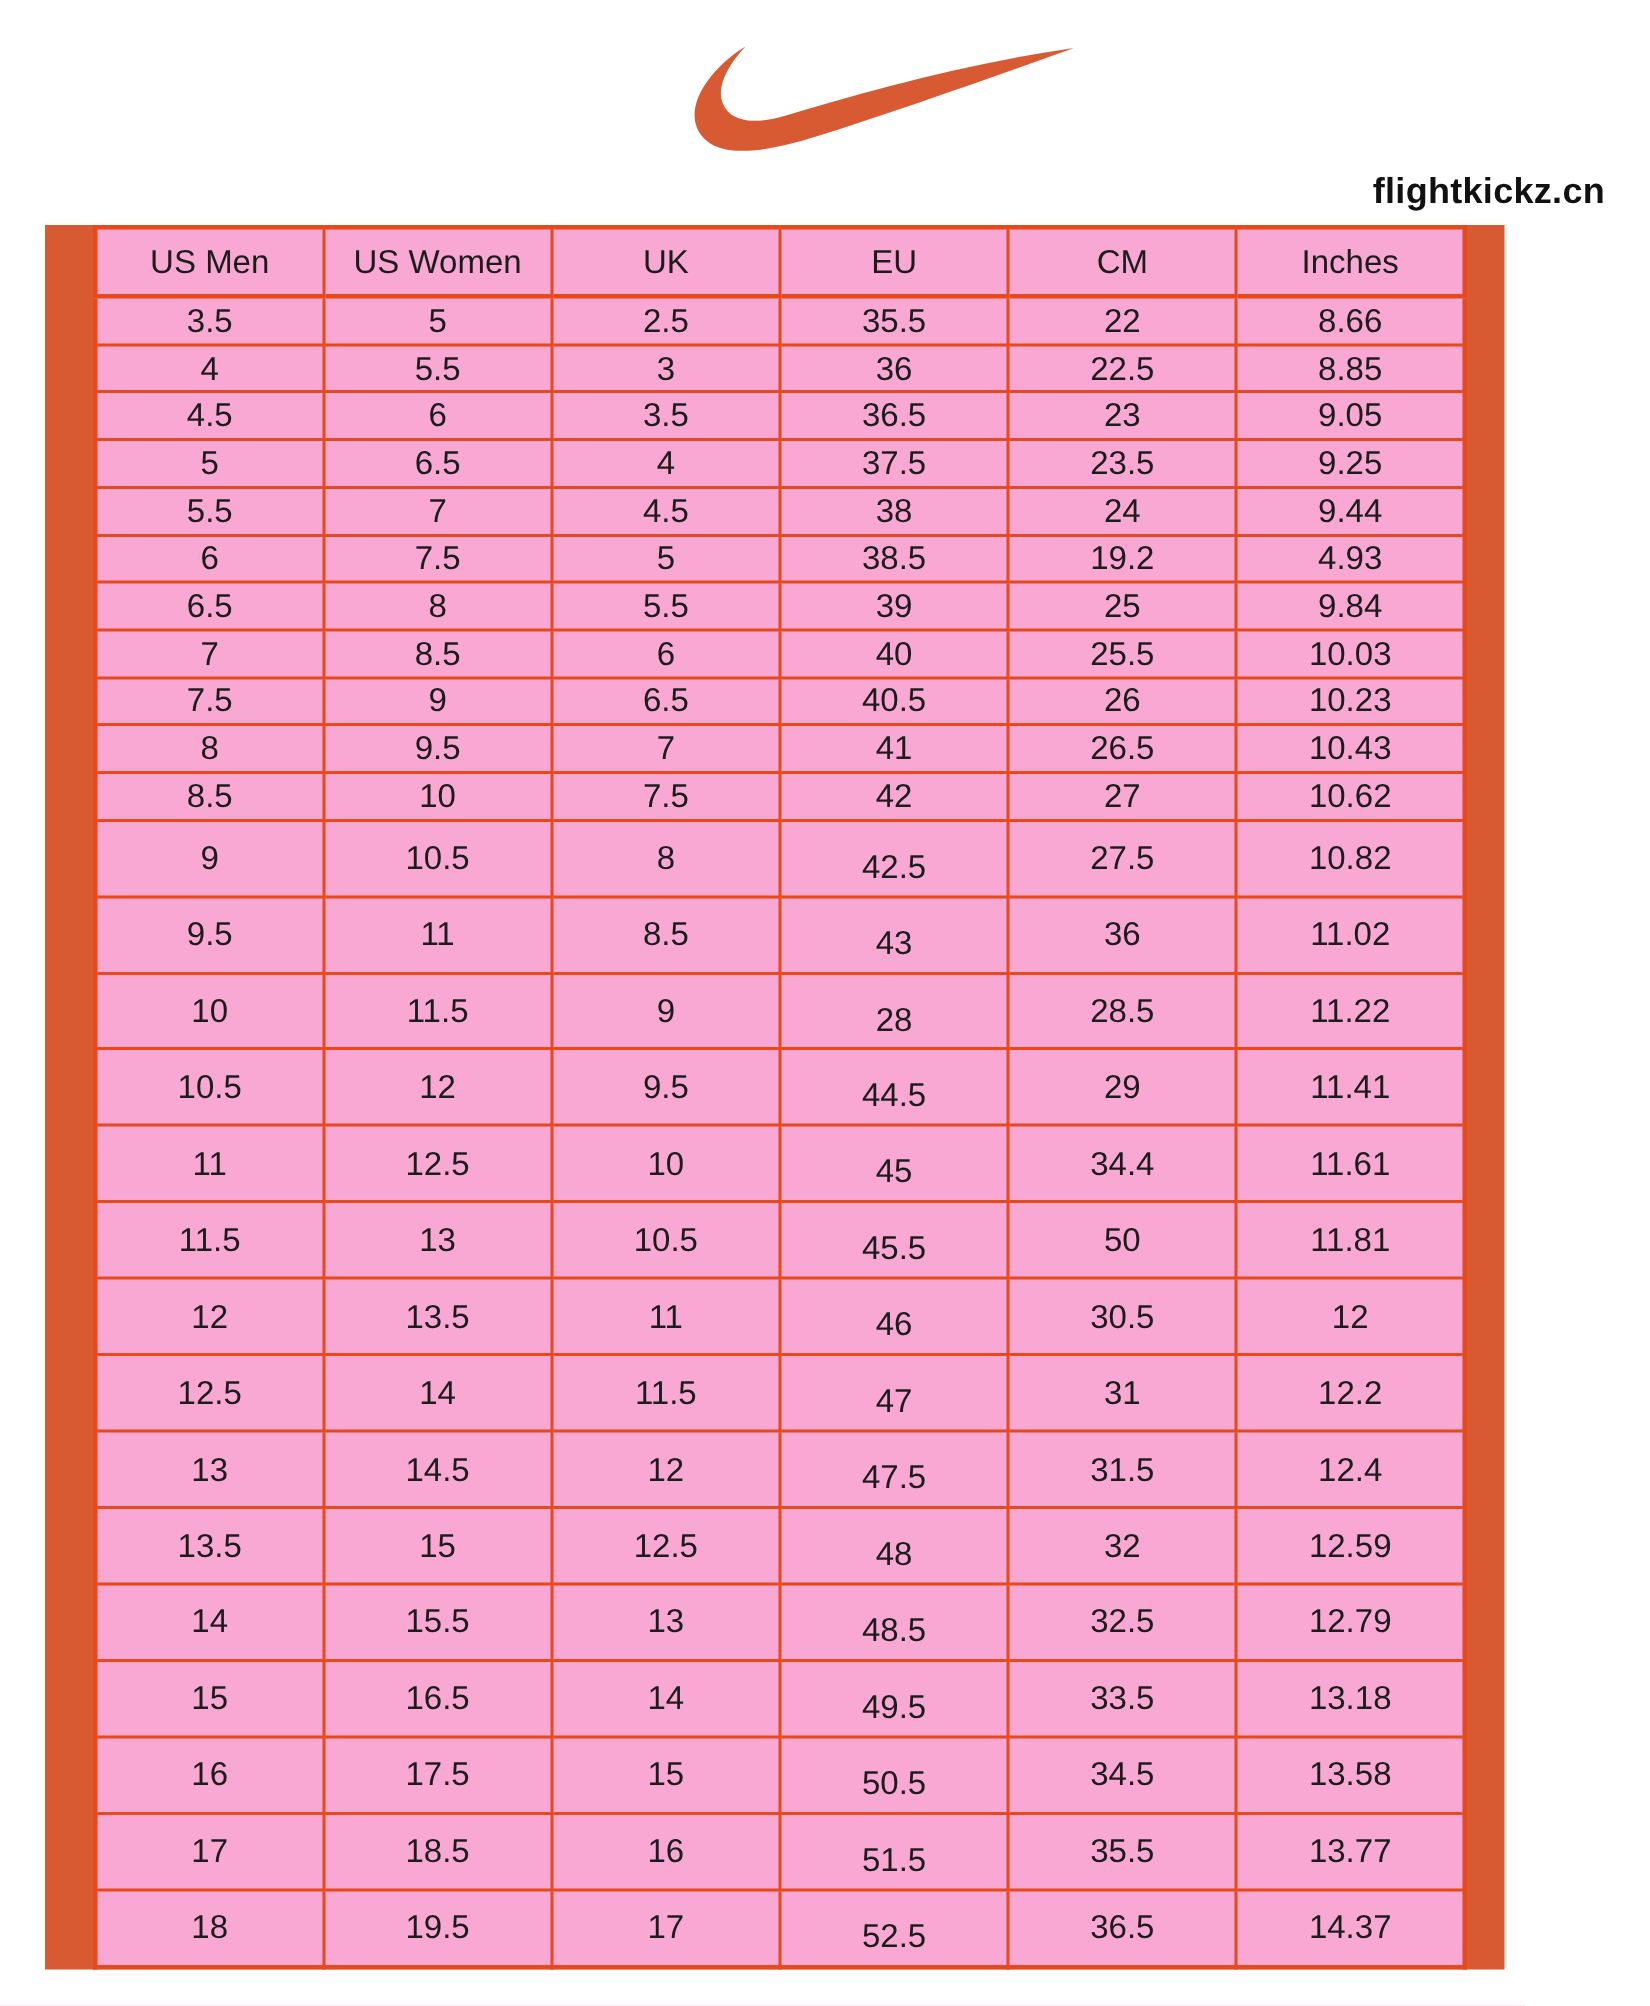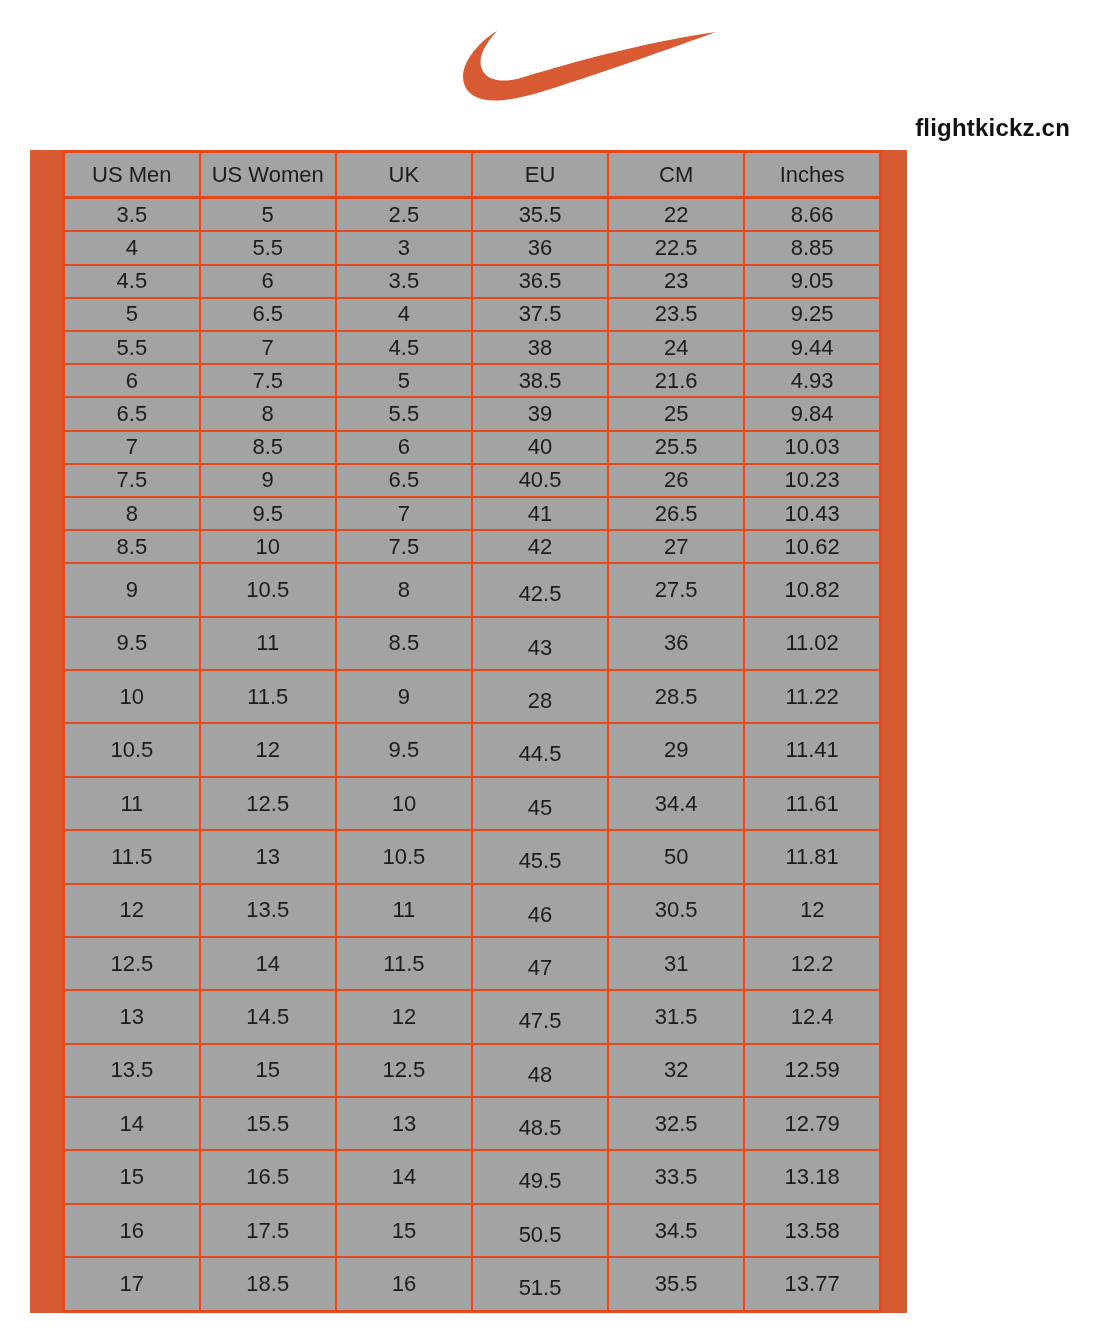--- a/index.html
+++ b/index.html
@@ -36,25 +36,25 @@
     left: 30px; top: 150px;
     display: flex;
     align-items: stretch;
   }
   .side-bar {
     width: 32px;
     background: var(--bar);
   }
   .side-bar.right { width: 25px; }
   table.size-table {
-    width: 820px;
+    width: 916px;
     height: 1163px;
     border-collapse: collapse;
     table-layout: fixed;
-    background: #a3a3a3;
+    background: #f9a8d4;
   }
   table.size-table th,
   table.size-table td {
     border: 2px solid var(--border);
     text-align: center;
     vertical-align: middle;
     font-size: 22px;
     font-weight: 400;
     color: var(--text);
     padding: 0;
@@ -140,21 +140,21 @@
           <td>4.5</td>
           <td>38</td>
           <td>24</td>
           <td>9.44</td>
         </tr>
         <tr>
           <td>6</td>
           <td>7.5</td>
           <td>5</td>
           <td>38.5</td>
-          <td>21.6</td>
+          <td>19.2</td>
           <td>4.93</td>
         </tr>
         <tr>
           <td>6.5</td>
           <td>8</td>
           <td>5.5</td>
           <td>39</td>
           <td>25</td>
           <td>9.84</td>
         </tr>
@@ -295,16 +295,24 @@
           <td>13.58</td>
         </tr>
         <tr>
           <td>17</td>
           <td>18.5</td>
           <td>16</td>
           <td>51.5</td>
           <td>35.5</td>
           <td>13.77</td>
         </tr>
+        <tr>
+          <td>18</td>
+          <td>19.5</td>
+          <td>17</td>
+          <td>52.5</td>
+          <td>36.5</td>
+          <td>14.37</td>
+        </tr>
       </tbody>
   </table>
   <div class="side-bar right"></div>
 </div>
 
 </body></html>

